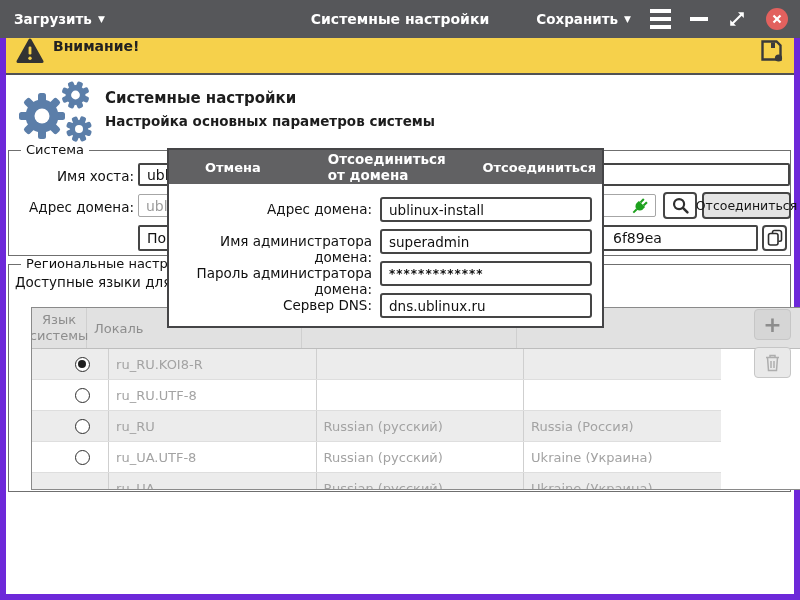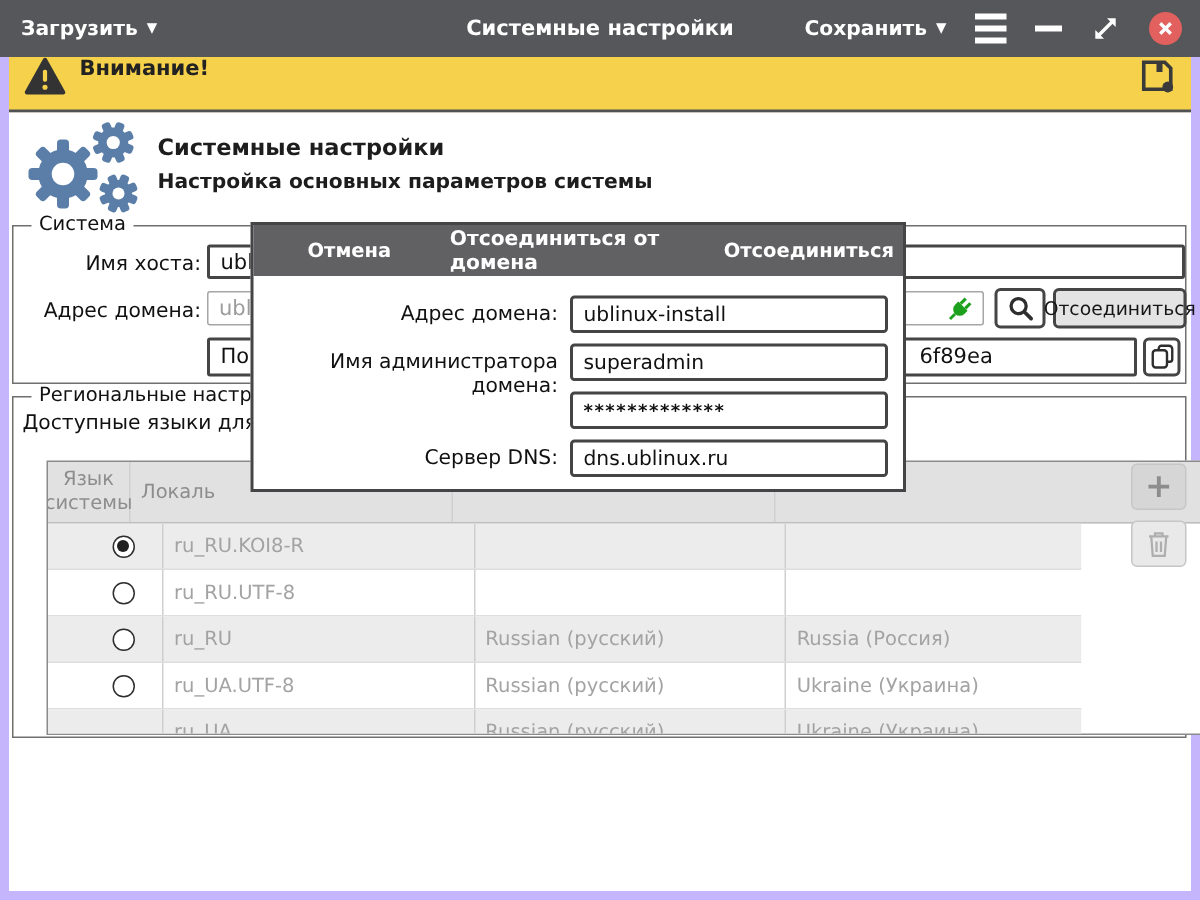--- a/index.html
+++ b/index.html
@@ -1,18 +1,18 @@
 <!DOCTYPE html>
 <html><head>
 <meta charset="utf-8">
 <style>
   * { margin:0; padding:0; box-sizing:border-box; }
   html,body { width:800px; height:600px; }
   body { font-family:"DejaVu Sans","Liberation Sans",sans-serif; }
-  .screen { position:relative; width:800px; height:600px; background:#c4b5fd; overflow:hidden; }
+  .screen { position:relative; width:800px; height:600px; background:#6d28d9; overflow:hidden; }
 
   
   .titlebar { position:absolute; left:0; top:0; width:800px; height:38px; background:#56575a;
               display:flex; align-items:center; color:#fff; }
   .tb-left { position:absolute; left:14px; display:flex; align-items:center; gap:6px; cursor:pointer; }
   .tb-title { position:absolute; left:0; right:0; text-align:center; font-size:14px; font-weight:600; }
   .tb-right { position:absolute; right:12px; display:flex; align-items:center; gap:19px; }
   .tb-label { font-size:13.5px; font-weight:600; }
   .caret { font-size:9px; line-height:1; }
   .icon-btn { display:flex; align-items:center; justify-content:center; cursor:pointer; }
@@ -80,21 +80,21 @@
 
   .sq-btn { position:absolute; left:745px; width:37px; height:31px; border-radius:4px; border:1px solid #c6c6c6;
             display:flex; align-items:center; justify-content:center; cursor:pointer; }
   .add-btn { top:44px; background:#d6d6d6; color:#8d8d8d; font-size:22px; font-weight:bold; line-height:1; }
   .del-btn { top:82px; background:#e9e9e9; }
 
   
   .dialog { position:absolute; left:167px; top:148px; width:437px; height:180px; background:#fff;
             border:2px solid #454547; z-index:10; }
   .dlg-header { position:absolute; left:0; top:0; width:100%; height:34px; background:#616163;
-                display:flex; align-items:center; justify-content:space-between; padding:0 6px 0 36px; }
+                display:flex; align-items:center; justify-content:space-between; padding:0 6px 0 36px;gap:28px; }
   .dlg-btn { color:#fff; font-size:13px; font-weight:600; background:none; border:none; cursor:pointer;
              font-family:inherit; }
   .dlg-title { color:#fff; font-size:13.5px; font-weight:600;margin-left:39px; }
   .dlg-row { position:absolute; left:0; width:100%; height:25px; }
   .dlg-label { position:absolute; left:0; top:4px; width:203px; text-align:right; font-size:13.5px; color:#111; }
   .dlg-input { position:absolute; left:211px; top:0; width:212px; height:25px; background:#fff;
                border:2px solid #454545; border-radius:3px; font-size:13.5px; color:#111;
                display:flex; align-items:center; padding:0 7px; overflow:hidden; white-space:nowrap;}
 </style>
 </head>
@@ -316,20 +316,21 @@
         <span>ublinux-install</span>
       </div>
     </div>
     <div class="dlg-row" style="top:79px">
       <div class="dlg-label">Имя администратора домена:</div>
       <div class="dlg-input">
         <span>superadmin</span>
       </div>
     </div>
     <div class="dlg-row" style="top:111px">
+      <div class="dlg-label">Пароль администратора домена:</div>
       <div class="dlg-input" style="font-weight:bold; letter-spacing:1px; font-size:12px">
         <span>*************</span>
       </div>
     </div>
     <div class="dlg-row" style="top:143px">
       <div class="dlg-label">Сервер DNS:</div>
       <div class="dlg-input">
         <span>dns.ublinux.ru</span>
       </div>
     </div>

